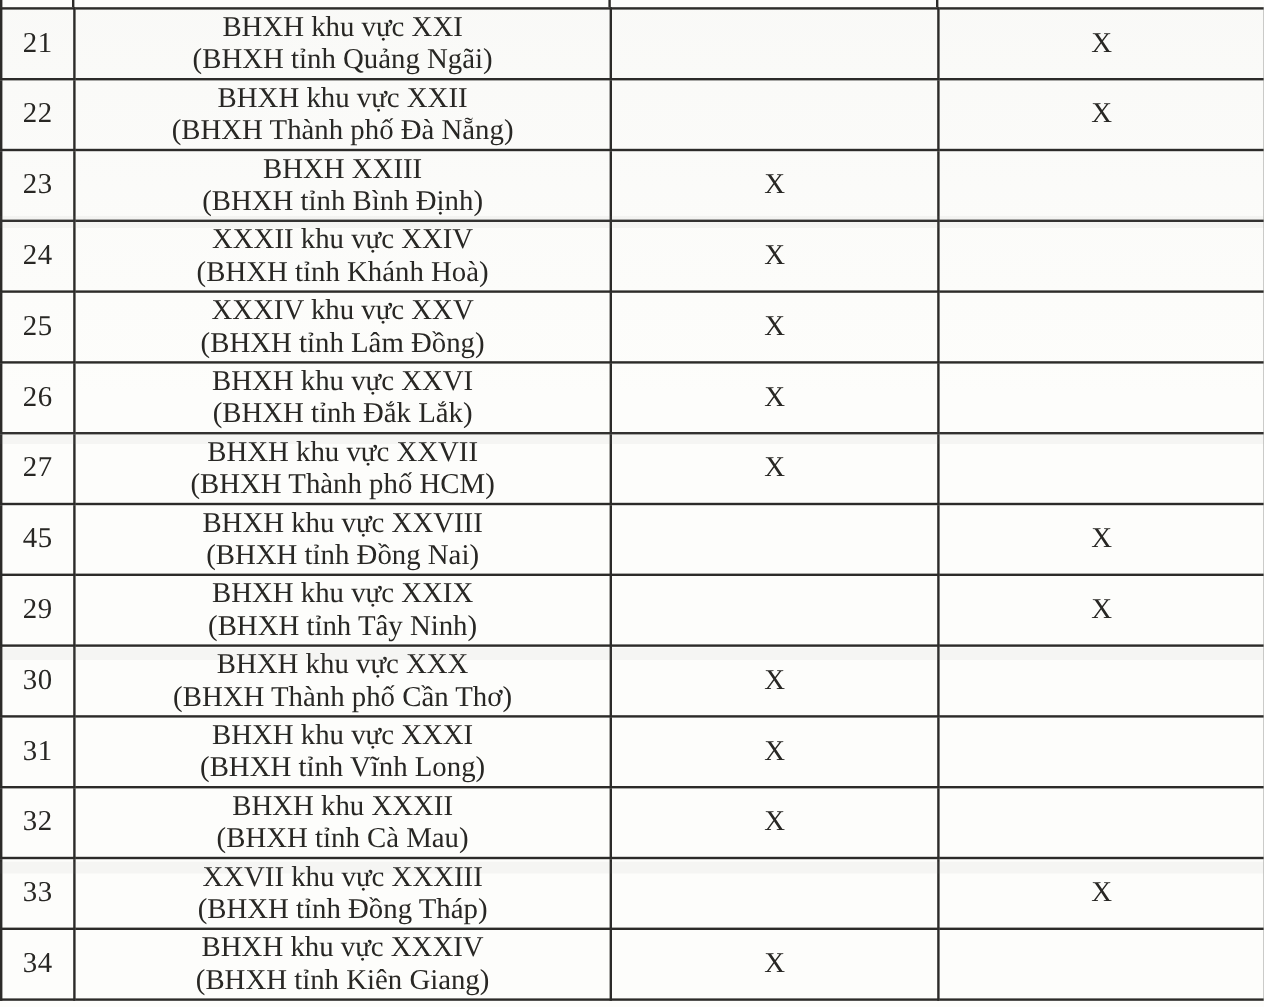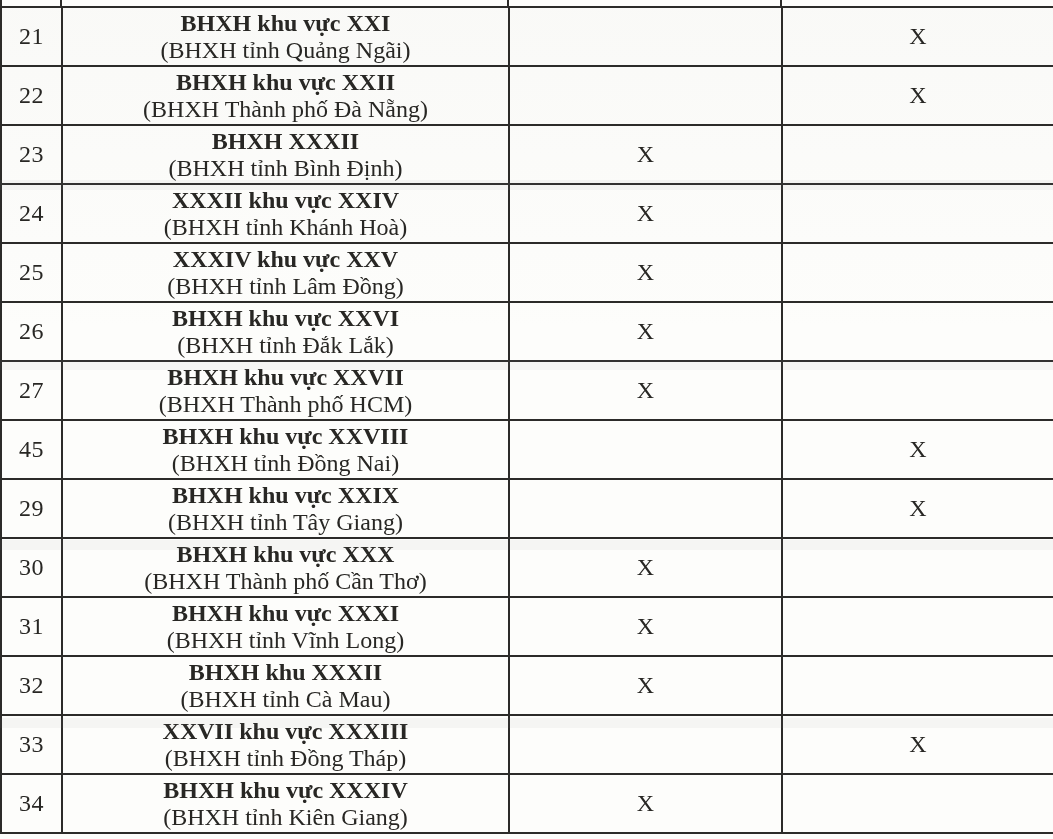--- a/index.html
+++ b/index.html
@@ -60,21 +60,21 @@
   td.c-stt {
     text-align: center;
     font-size: 24px;
     letter-spacing: 0.5px;
   }
   td.c-name {
     text-align: center;
     font-size: 24px;
     line-height: 27px;
   }
-  td.c-name .l1 { margin-top: 1px; font-weight: bold; }
+  td.c-name .l1 { margin-top: 1px; }
   td.c-name .l2 { }
   td.c-mark {
     text-align: center;
     font-size: 24px;
   }
   
   .scan-shade {
     position: absolute;
     left: 0;
     width: 1053px;
@@ -117,21 +117,21 @@
           <td class="c-name">
             <div class="l1">BHXH khu vực XXII</div>
             <div class="l2">(BHXH Thành phố Đà Nẵng)</div>
           </td>
           <td class="c-mark"></td>
           <td class="c-mark c-last">X</td>
         </tr>
         <tr>
           <td class="c-stt">23</td>
           <td class="c-name">
-            <div class="l1">BHXH XXXII</div>
+            <div class="l1">BHXH XXIII</div>
             <div class="l2">(BHXH tỉnh Bình Định)</div>
           </td>
           <td class="c-mark">X</td>
           <td class="c-mark c-last"></td>
         </tr>
         <tr>
           <td class="c-stt">24</td>
           <td class="c-name">
             <div class="l1">XXXII khu vực XXIV</div>
             <div class="l2">(BHXH tỉnh Khánh Hoà)</div>
@@ -172,21 +172,21 @@
             <div class="l1">BHXH khu vực XXVIII</div>
             <div class="l2">(BHXH tỉnh Đồng Nai)</div>
           </td>
           <td class="c-mark"></td>
           <td class="c-mark c-last">X</td>
         </tr>
         <tr>
           <td class="c-stt">29</td>
           <td class="c-name">
             <div class="l1">BHXH khu vực XXIX</div>
-            <div class="l2">(BHXH tỉnh Tây Giang)</div>
+            <div class="l2">(BHXH tỉnh Tây Ninh)</div>
           </td>
           <td class="c-mark"></td>
           <td class="c-mark c-last">X</td>
         </tr>
         <tr>
           <td class="c-stt">30</td>
           <td class="c-name">
             <div class="l1">BHXH khu vực XXX</div>
             <div class="l2">(BHXH Thành phố Cần Thơ)</div>
           </td>

